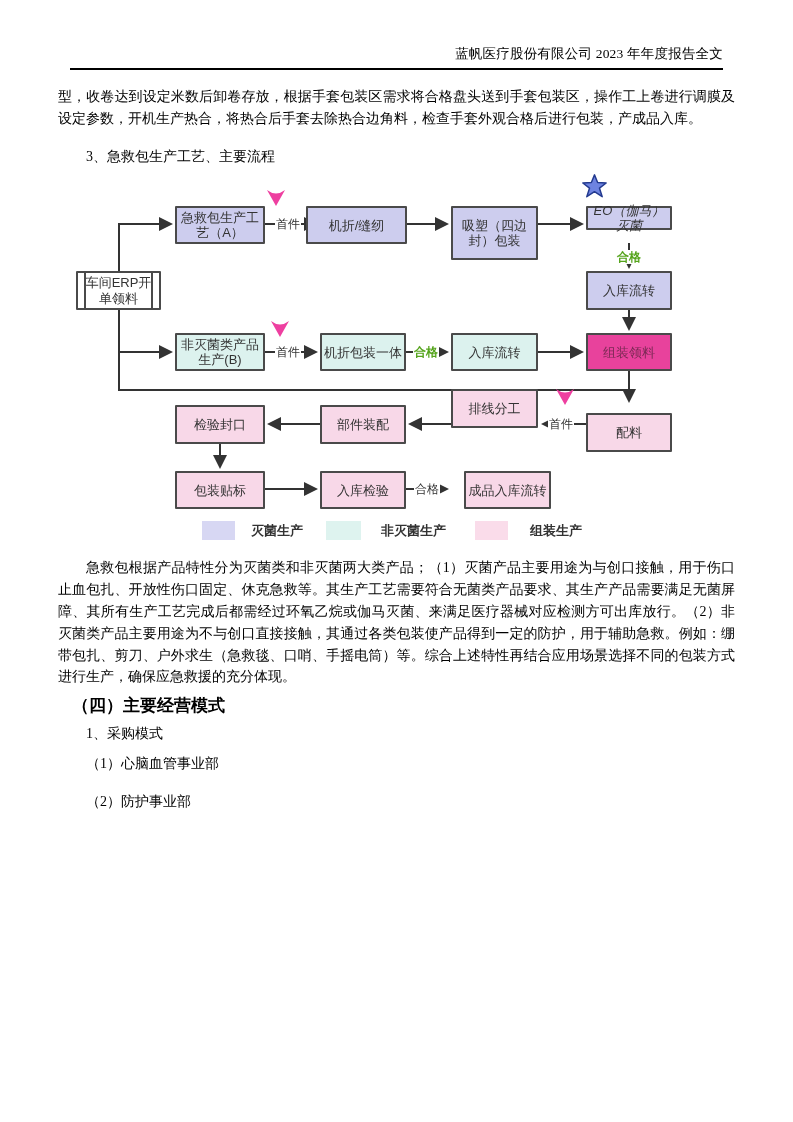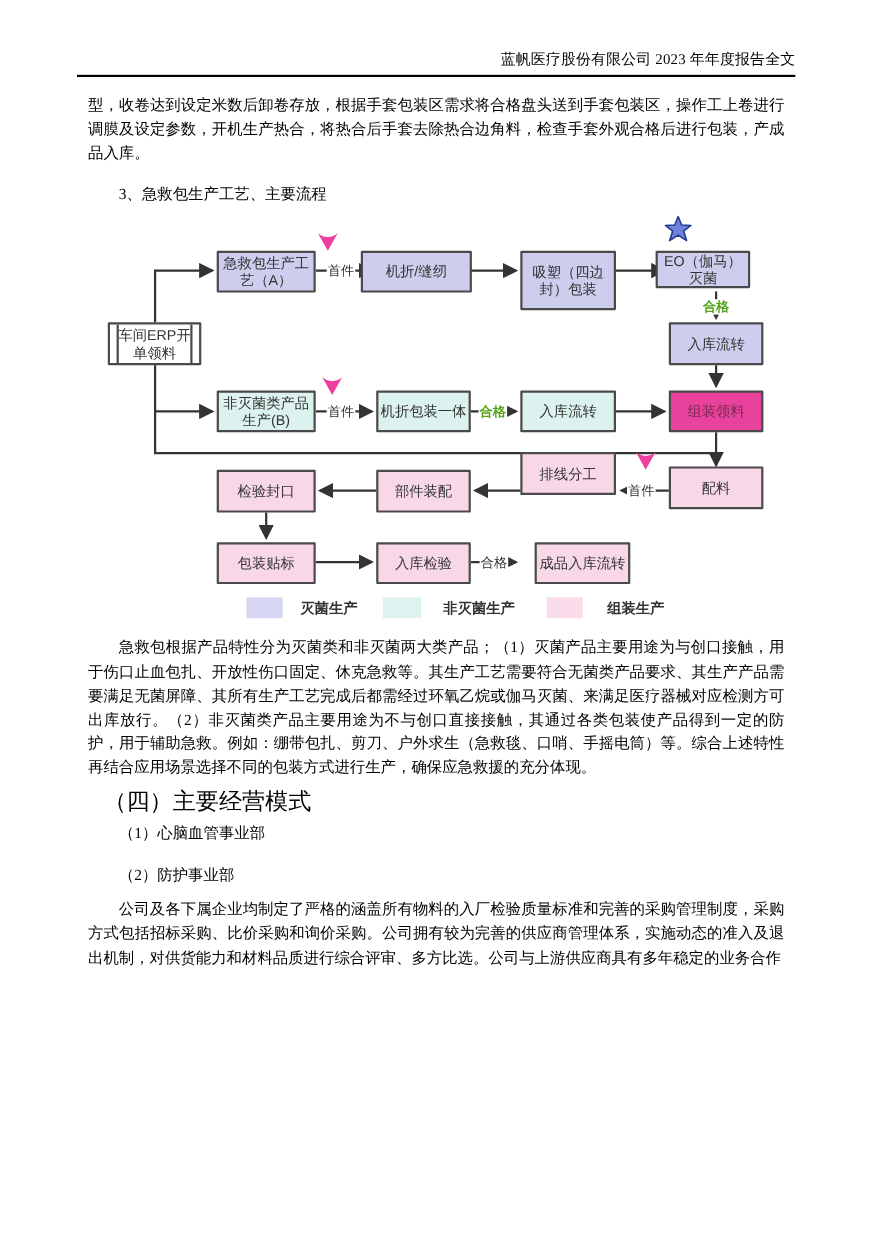--- a/index.html
+++ b/index.html
@@ -6,26 +6,26 @@
   .page{
     width:793px;height:1122px;background:#ffffff;margin:0 auto;
     font-family:"Liberation Serif", serif;color:#000;position:relative;
     overflow:hidden;box-sizing:border-box;
   }
   .header-bar{padding:45px 70px 0 70px;}
   .header-text{
     text-align:right;font-size:13.5px;letter-spacing:.2px;
     border-bottom:2px solid #000;padding-bottom:5px;
   }
-  .content{padding:0 80px;}
+  .content{padding:0 58px;}
   .body-text{font-size:14px;line-height:21.8px;text-align:justify;margin:0;}
   .indent2{text-indent:28px;}
   .p1{margin-top:16px;}
   .sec3{margin-top:16px;text-indent:28px;}
-  .h4{font-size:21px;font-weight:normal;margin:8px 0 0 0;text-indent:14px;line-height:20px;}
+  .h4{font-size:17px;font-weight:bold;margin:8px 0 0 0;text-indent:14px;line-height:20px;}
   .h5{margin-top:8px;text-indent:28px;line-height:19px;}
   .h6{margin-top:11px;text-indent:28px;line-height:19px;}
   .p2{margin-top:4px;}
   .p3{margin-top:12px;}
   .h7{margin-top:19px;text-indent:28px;line-height:19px;}
   .p4{margin-top:11px;}
 
   
   .flowchart{
     position:relative;width:653px;height:380px;margin:6px 0 0 0;
@@ -111,29 +111,29 @@
 
       <svg class="star" style="left:524px;top:1px;" viewBox="0 0 24 23">
         <polygon points="12,0.8 15,8.2 23.2,8.6 16.8,13.6 19.4,21.8 12,17 4.6,21.8 7.2,13.6 0.8,8.6 9,8.2" fill="#6e83e0" stroke="#233a8f" stroke-width="1.4" stroke-linejoin="round"></polygon>
       </svg>
 
       <div class="node n-erp" style="left:18px;top:98px;width:85px;height:39px;text-align:center;">车间ERP开单领料</div>
 
       <div class="node n-sterile" style="left:117px;top:33px;width:90px;height:38px;">急救包生产工艺（A）</div>
       <div class="node n-sterile" style="left:248px;top:33px;width:101px;height:38px;">机折/缝纫</div>
       <div class="node n-sterile" style="left:393px;top:33px;width:87px;height:54px;">吸塑（四边封）包装</div>
-      <div class="node n-sterile" style="left:516px;top:33px;width:86px;height:34px;">EO（伽马）灭菌</div>
+      <div class="node n-sterile" style="left:528px;top:33px;width:86px;height:24px;font-style:italic;">EO（伽马）灭菌</div>
       <div class="node n-sterile" style="left:528px;top:98px;width:86px;height:39px;">入库流转</div>
 
       <div class="node n-non" style="left:117px;top:160px;width:90px;height:38px;">非灭菌类产品生产(B)</div>
       <div class="node n-non" style="left:262px;top:160px;width:86px;height:38px;text-align:center;">机折包装一体</div>
       <div class="node n-non" style="left:393px;top:160px;width:87px;height:38px;">入库流转</div>
       <div class="node n-hot" style="left:528px;top:160px;width:86px;height:38px;">组装领料</div>
 
-      <div class="node n-asm" style="left:528px;top:229px;width:86px;height:39px;">配料</div>
+      <div class="node n-asm" style="left:528px;top:240px;width:86px;height:39px;">配料</div>
       <div class="node n-asm" style="left:393px;top:216px;width:87px;height:39px;">排线分工</div>
       <div class="node n-asm" style="left:262px;top:232px;width:86px;height:39px;">部件装配</div>
       <div class="node n-asm" style="left:117px;top:232px;width:90px;height:39px;">检验封口</div>
 
       <div class="node n-asm" style="left:117px;top:298px;width:90px;height:38px;">包装贴标</div>
       <div class="node n-asm" style="left:262px;top:298px;width:86px;height:38px;">入库检验</div>
       <div class="node n-asm" style="left:406px;top:298px;width:87px;height:38px;">成品入库流转</div>
 
       <div class="elabel" style="left:217px;top:44px;">首件</div>
       <div class="elabel" style="left:217px;top:172px;">首件</div>
@@ -146,21 +146,21 @@
       <div class="lg-label" style="left:193px;">灭菌生产</div>
       <div class="lg-swatch" style="left:268px;width:35px;background:#def3ef;"></div>
       <div class="lg-label" style="left:323px;">非灭菌生产</div>
       <div class="lg-swatch" style="left:417px;width:33px;background:#fadcea;"></div>
       <div class="lg-label" style="left:472px;">组装生产</div>
     </div>
 
     <p class="body-text indent2 p2">急救包根据产品特性分为灭菌类和非灭菌两大类产品；（1）灭菌产品主要用途为与创口接触，用于伤口止血包扎、开放性伤口固定、休克急救等。其生产工艺需要符合无菌类产品要求、其生产产品需要满足无菌屏障、其所有生产工艺完成后都需经过环氧乙烷或伽马灭菌、来满足医疗器械对应检测方可出库放行。（2）非灭菌类产品主要用途为不与创口直接接触，其通过各类包装使产品得到一定的防护，用于辅助急救。例如：绷带包扎、剪刀、户外求生（急救毯、口哨、手摇电筒）等。综合上述特性再结合应用场景选择不同的包装方式进行生产，确保应急救援的充分体现。</p>
 
     <p class="body-text h4">（四）主要经营模式</p>
+    <p class="body-text h5">1、采购模式</p>
     <p class="body-text h6">（1）心脑血管事业部</p>
 
 
     <p class="body-text h7">（2）防护事业部</p>
 
-    <p class="body-text indent2 p4">公司及各下属企业均制定了严格的涵盖所有物料的入厂检验质量标准和完善的采购管理制度，采购方式包括招标采购、比价采购和询价采购。公司拥有较为完善的供应商管理体系，实施动态的准入及退出机制，对供货能力和材料品质进行综合评审、多方比选。公司与上游供应商具有多年稳定的业务合作</p>
 
   </div>
 </div>
 
 </body></html>

